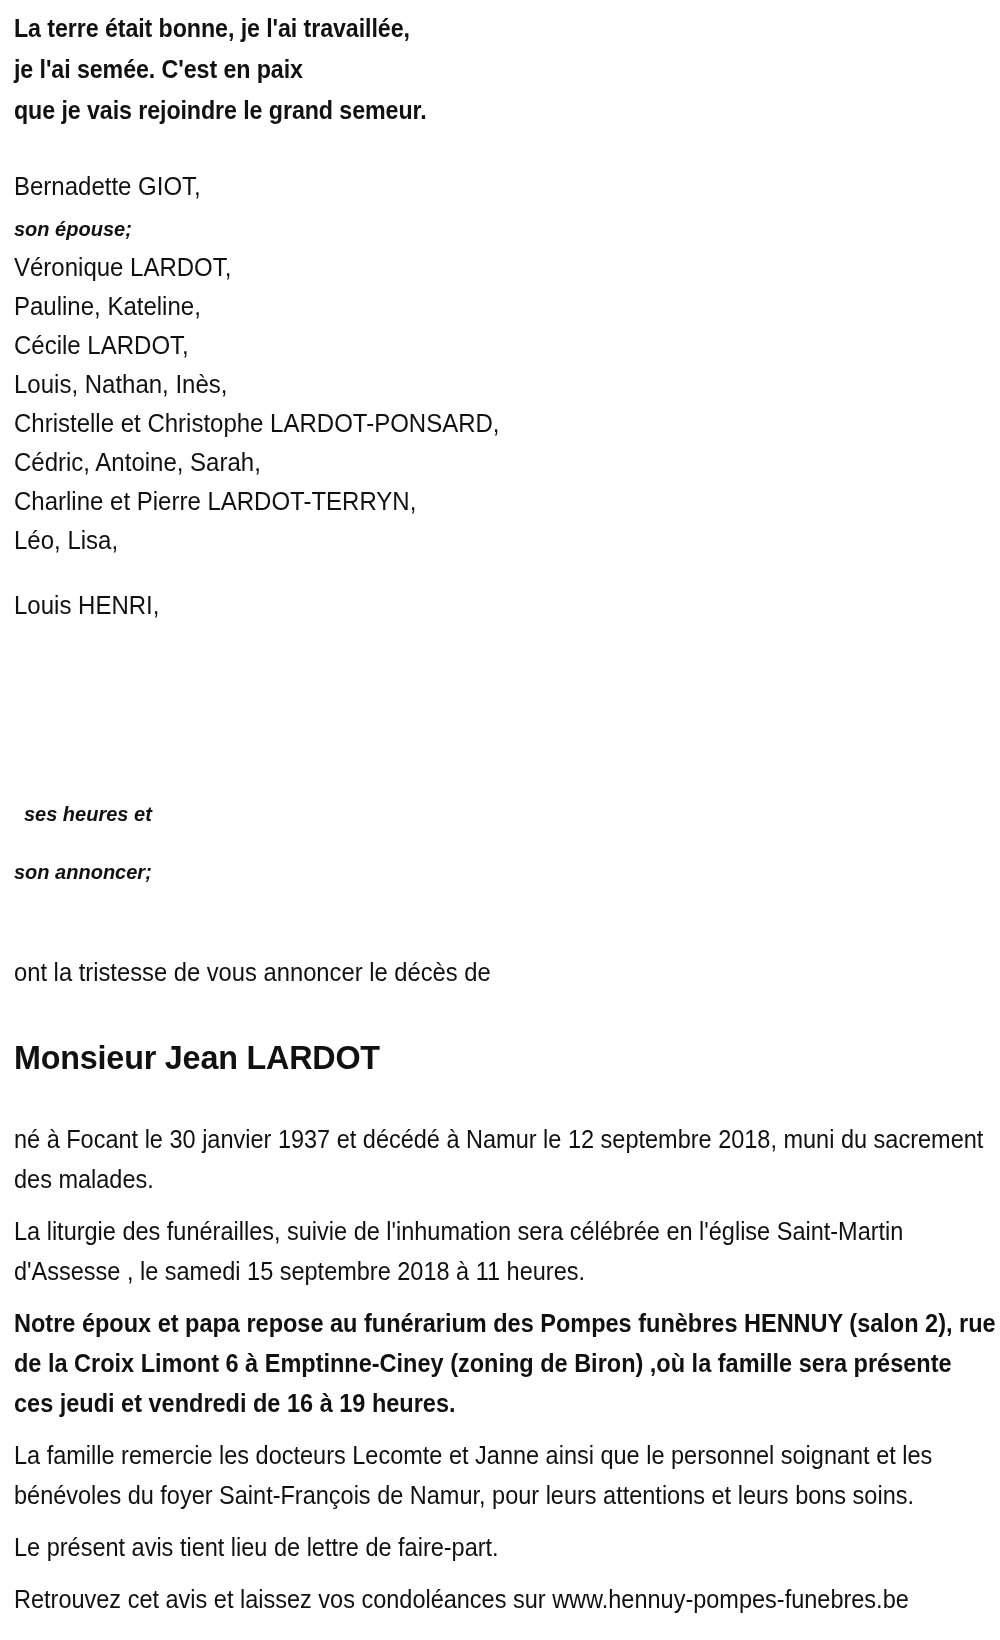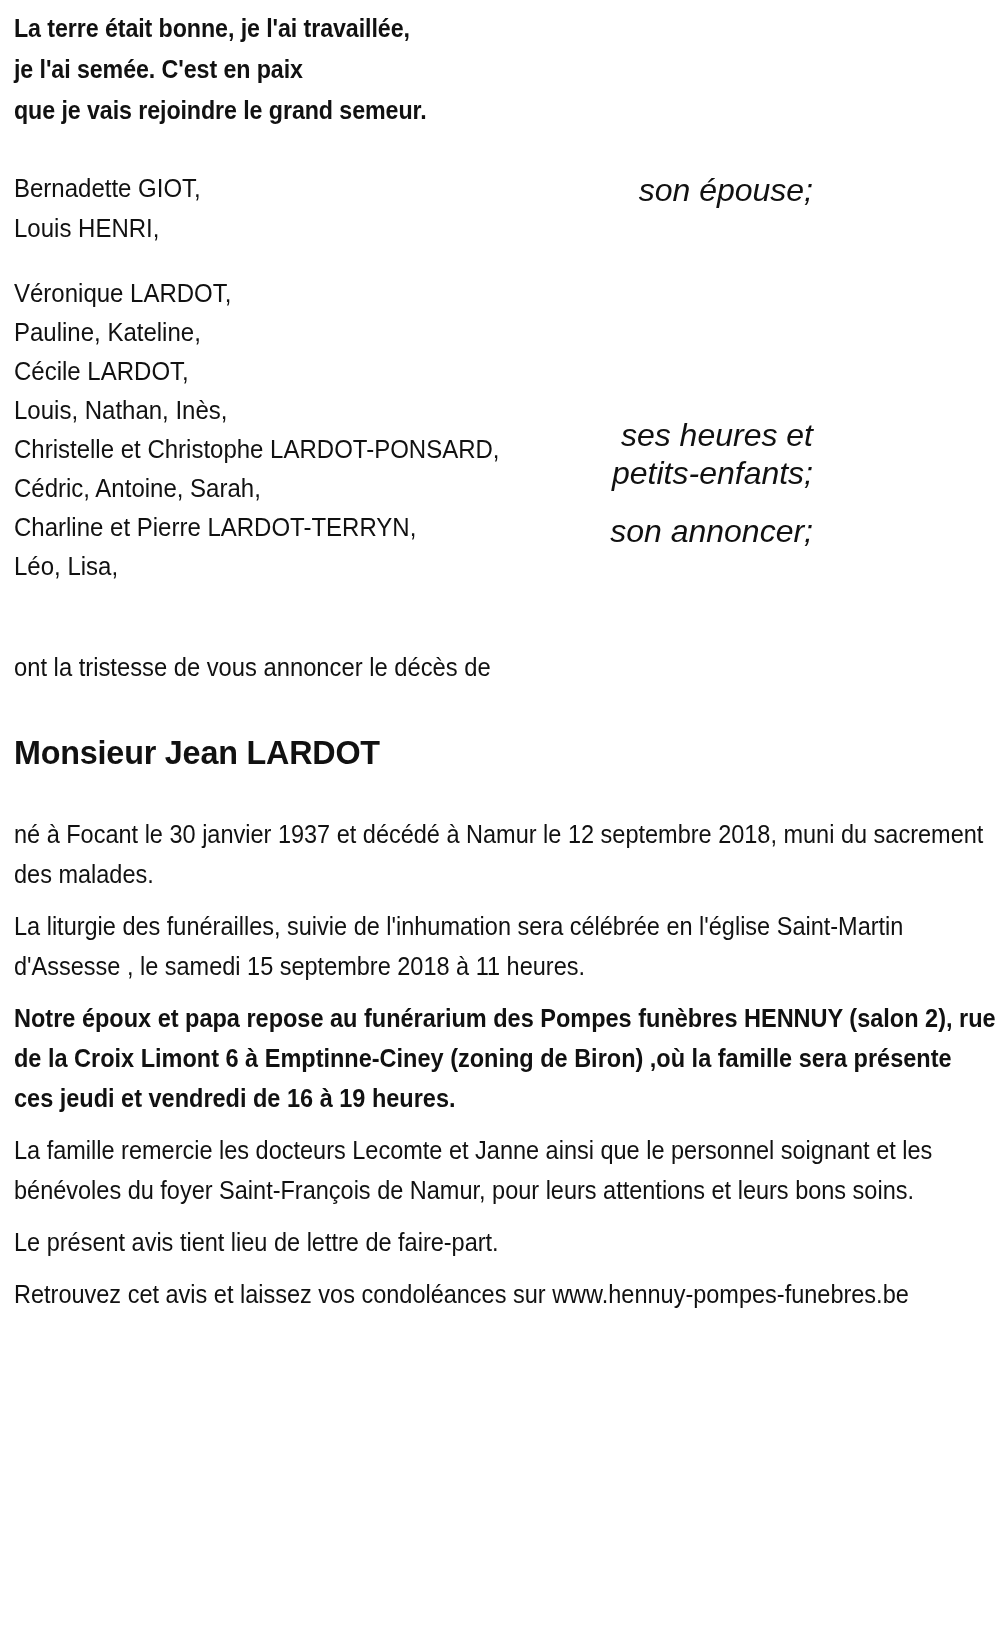--- a/index.html
+++ b/index.html
@@ -37,22 +37,23 @@
     white-space: nowrap;
   }
 
   
   .family {
     position: relative;
     margin: 0 0 4px 0;
   }
   .family-row {
     display: flex;
-    align-items: center;
+    align-items: flex-start;
     justify-content: space-between;
+    flex-direction: column;
   }
   .names-col {
     flex: 0 0 auto;
     max-width: 660px;
   }
   .rel-col {
     flex: 1 1 auto;
     text-align: right;
     padding-top: 0;
   }
@@ -64,23 +65,23 @@
     transform-origin: left center;
     white-space: nowrap;
   }
   .name-group {
     margin-bottom: 26px;
   }
   .name-group:last-child { margin-bottom: 0; }
 
   .rel-line {
     font-style: italic;
-    font-size: 32px;
+    font-size: 20px;
     line-height: 38px;
-    font-weight: 400;
+    font-weight: 700;
     white-space: nowrap;
   }
   .rel-epouse   { margin-top: 4px; }
   .rel-enfants  { margin-top: 0; }
   .rel-filleul  { margin-top: 20px; }
 
   
   .announce {
     font-size: 25px;
     line-height: 38px;
@@ -132,37 +133,36 @@
         </div>
       </div>
       <div class="rel-col">
         <div class="rel-line rel-epouse">son épouse;</div>
       </div>
     </div>
 
     <div class="family-row">
       <div class="names-col">
         <div class="name-group">
-          <div class="name-line">Louis HENRI,</div>
-        </div>
-        <div class="name-group">
           <div class="name-line">Véronique LARDOT,</div>
           <div class="name-line">Pauline, Kateline,</div>
           <div class="name-line">Cécile LARDOT,</div>
           <div class="name-line">Louis, Nathan, Inès,</div>
           <div class="name-line">Christelle et Christophe LARDOT-PONSARD,</div>
           <div class="name-line">Cédric, Antoine, Sarah,</div>
           <div class="name-line">Charline et Pierre LARDOT-TERRYN,</div>
           <div class="name-line">Léo, Lisa,</div>
         </div>
+        <div class="name-group">
+          <div class="name-line">Louis HENRI,</div>
+        </div>
       </div>
       <div class="rel-col">
         <div style="height:170px"></div>
         <div class="rel-line rel-enfants">ses heures et</div>
-        <div class="rel-line rel-enfants">petits-enfants;</div>
         <div class="rel-line rel-filleul">son annoncer;</div>
       </div>
     </div>
 
 
   </div>
 
   <div class="announce">ont la tristesse de vous annoncer le décès de</div>
   <div class="deceased-name">Monsieur Jean LARDOT</div>
 

